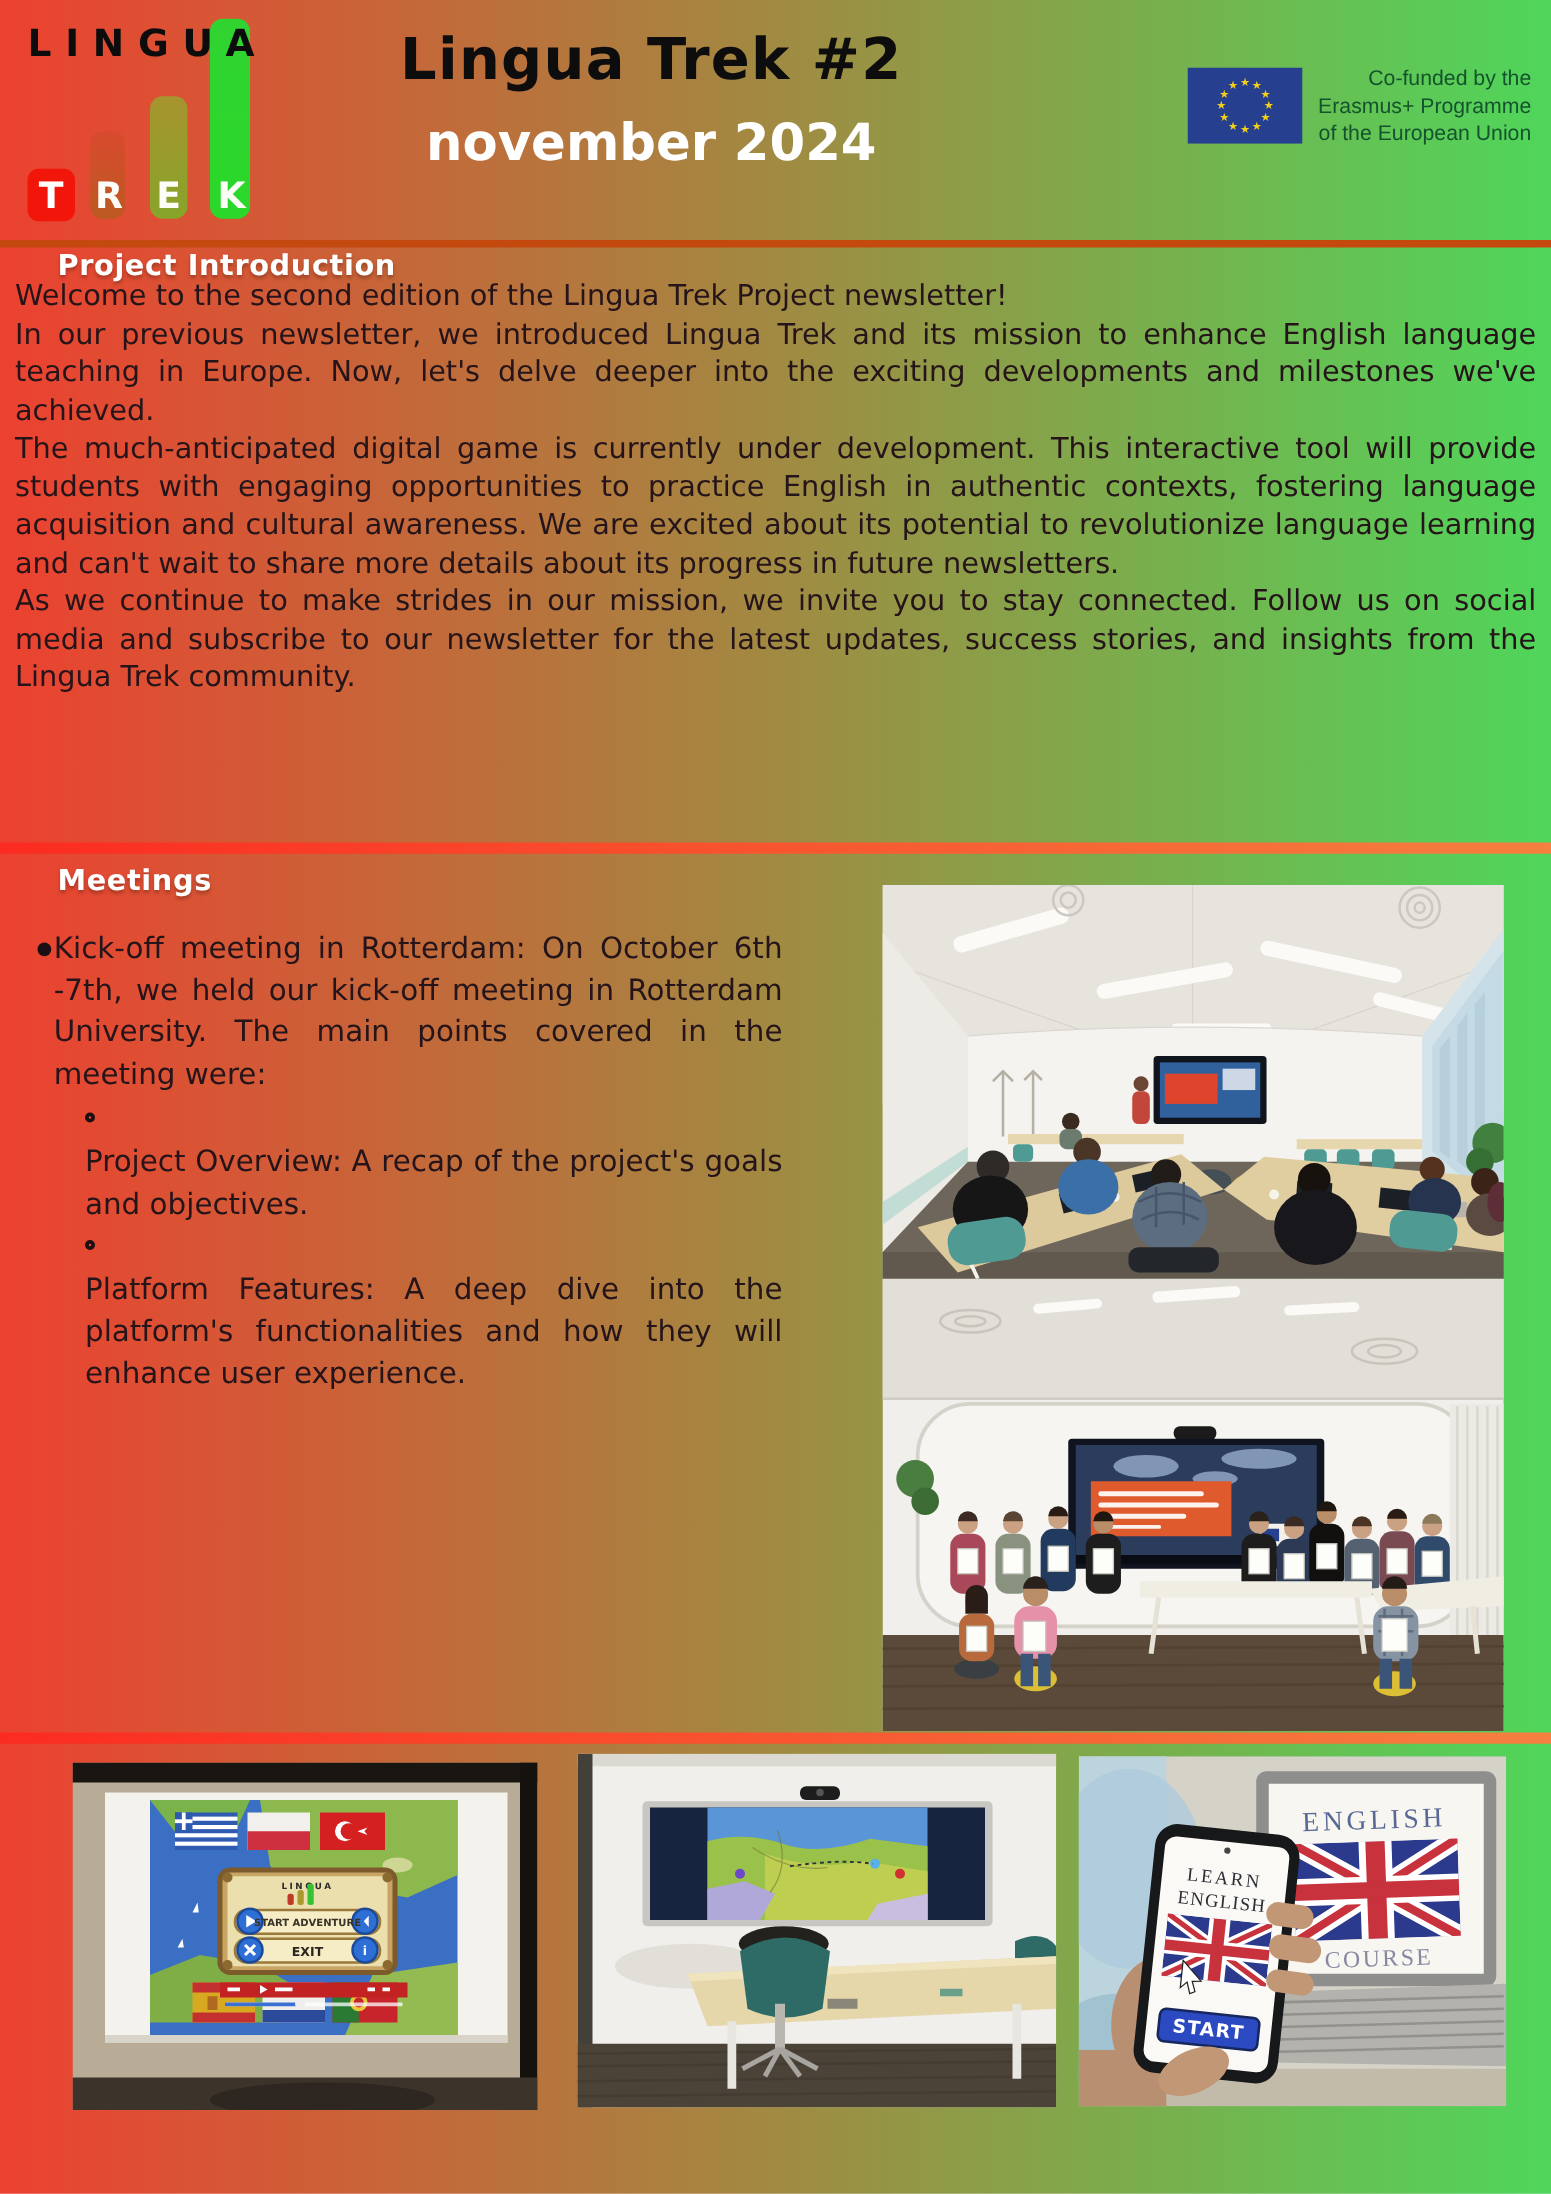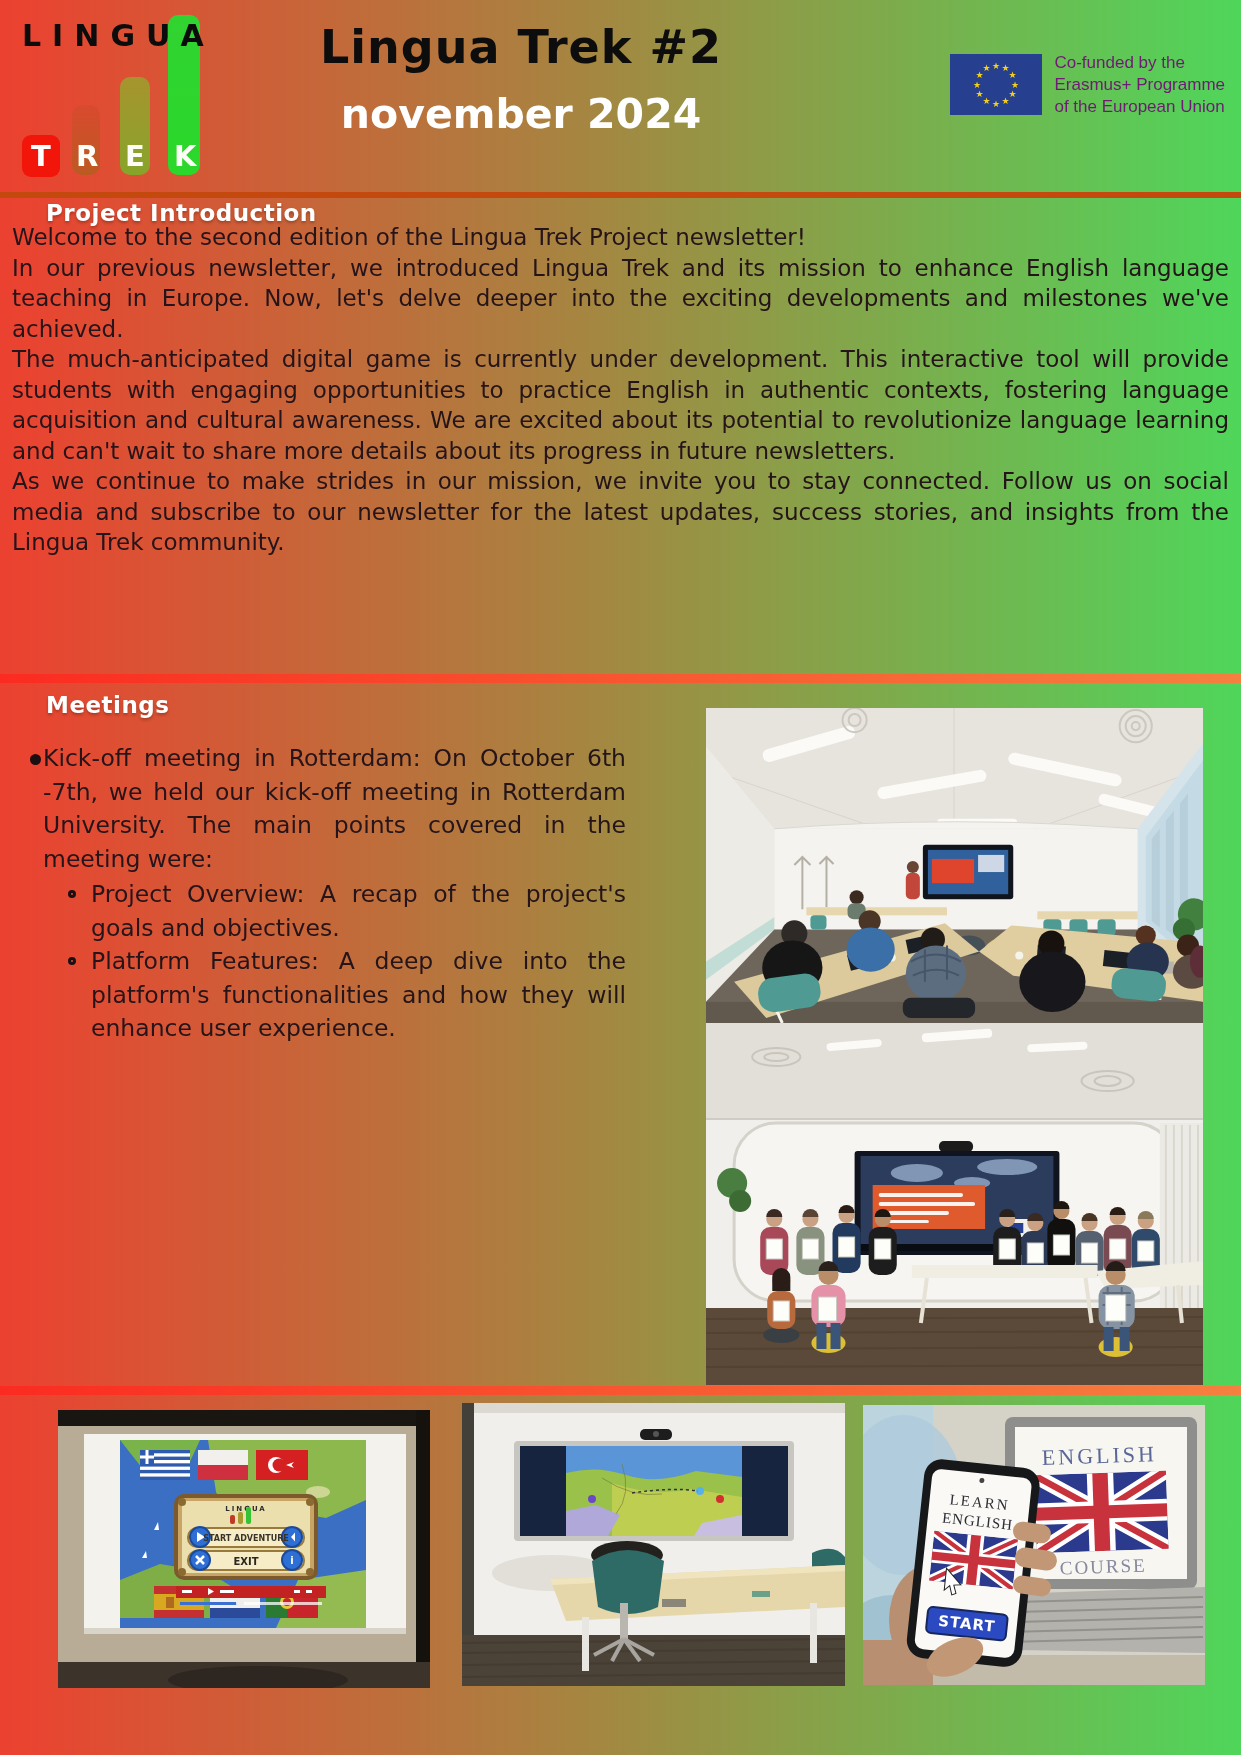--- a/index.html
+++ b/index.html
@@ -28,38 +28,38 @@
   .lt { position:absolute; color:#fdfdf8; font-weight:bold; font-size:29px; z-index:2; top:133px; }
   .lt-r { left:68px; } .lt-e { left:117px; } .lt-k { left:166px; }
 
   
   .title-block { position:absolute; left:16px; top:20px; width:1010px; text-align:center; }
   .title { font-size:46px; font-weight:600; color:#0d0d0d; letter-spacing:1px; }
   .subtitle { margin-top:16px; font-size:41px; font-weight:bold; color:#ffffff; }
 
   
   .eu-block { position:absolute; top:52px; right:16px; display:flex; align-items:center; gap:12px; }
-  .eu-text { font-size:17px; line-height:1.28; color:#701a75; text-align:left; font-family:"Liberation Sans",sans-serif; }
+  .eu-text { font-size:17px; line-height:1.28; color:#14532d; text-align:right; font-family:"Liberation Sans",sans-serif; }
 
   
   .h-section { position:absolute; left:0; width:1010px; text-align:left; color:#ffffff; font-size:23px; font-weight:bold; letter-spacing:0.5px; text-shadow:0 2px 3px rgba(60,20,10,0.35);padding-left:46px; }
   .h-intro { top:200px; }
   .h-meetings { top:692px; }
 
   
   .paragraphs { position:absolute; left:12px; right:12px; top:222px; }
   .paragraphs p { font-size:23px; line-height:30.5px; color:#251419; text-align:justify; }
 
   
   .bullets { position:absolute; left:30px; top:742px; width:596px; color:#251419; }
   .b-main { display:flex; gap:2px; }
   .b-main .dot { flex:0 0 auto; width:11px; height:11px; border-radius:50%; background:#1a0f12; margin-top:12px; }
   .bullets p { font-size:23.5px; line-height:33.5px; text-align:justify; flex:1; }
   .subs { margin-left:38px; margin-top:2px; }
-  .b-sub { display:flex; gap:15px; }
+  .b-sub { display:flex; gap:15px;flex-direction:column; }
   .b-sub .ring { flex:0 0 auto; width:8px; height:8px; border:3.5px solid #1a0f12; border-radius:50%; margin-top:12px; }
 
   
   .photo { position:absolute; left:706px; width:497px; display:block; }
   .photo1 { top:708px; height:315px; }
   .photo2 { top:1023px; height:362px; }
 
   
   .gallery-img { position:absolute; display:block; }
   .gimg1 { left:58px;  top:1410px; width:372px; height:278px; }

